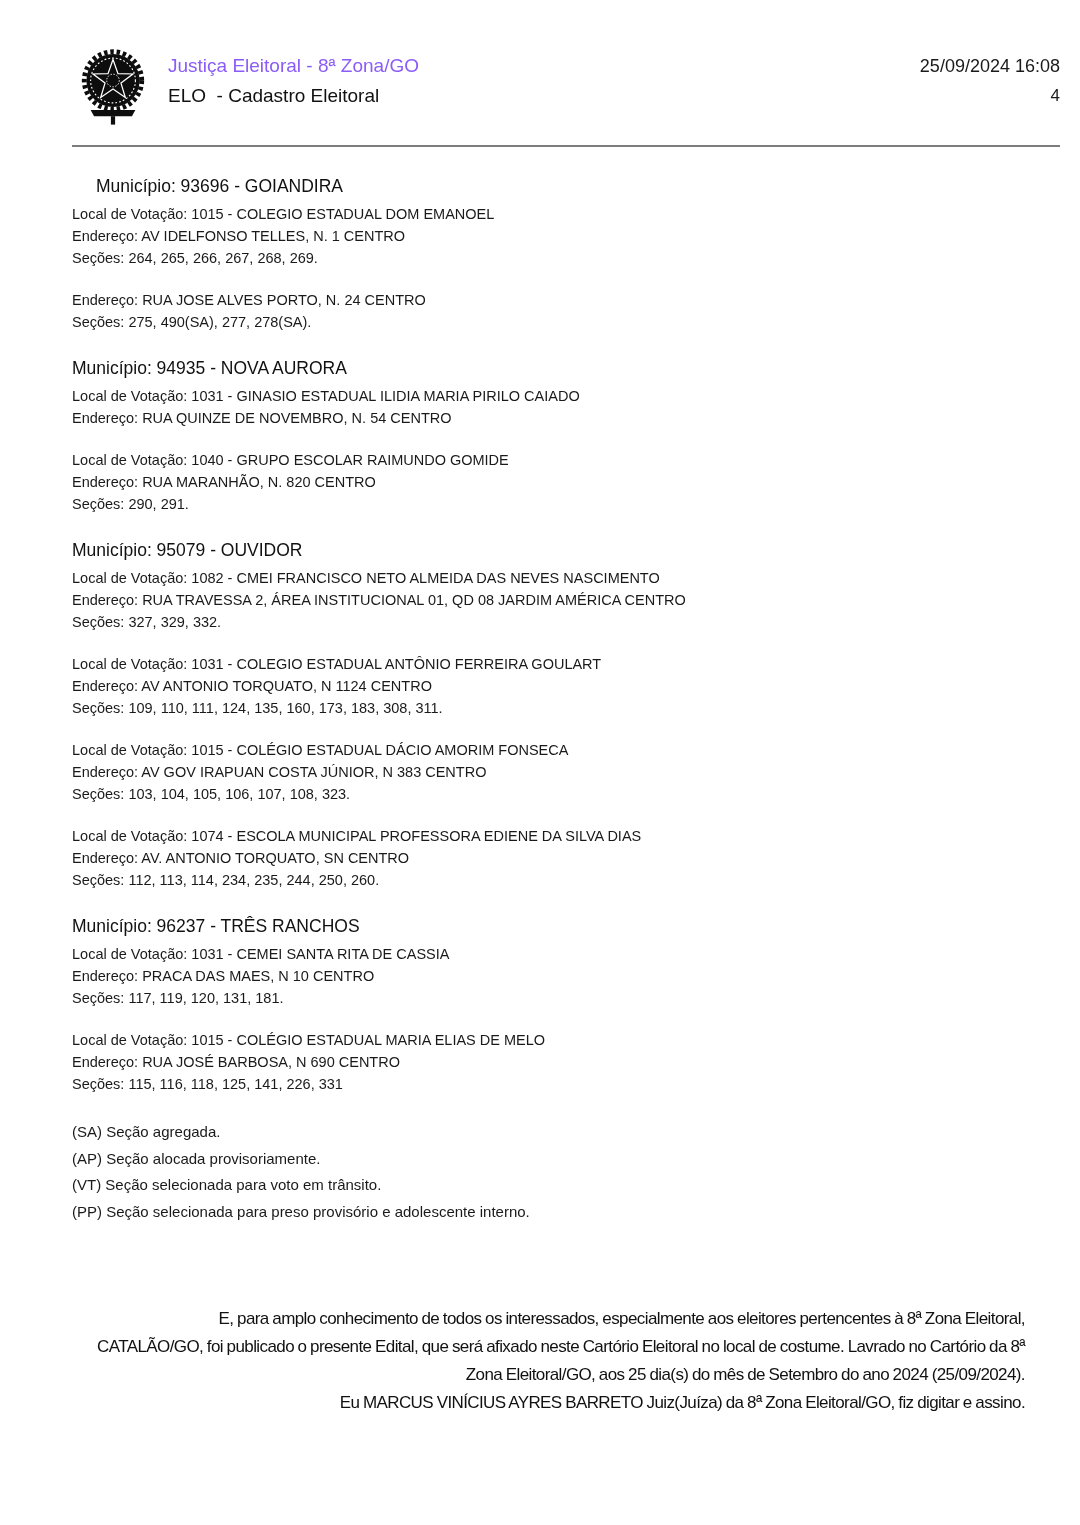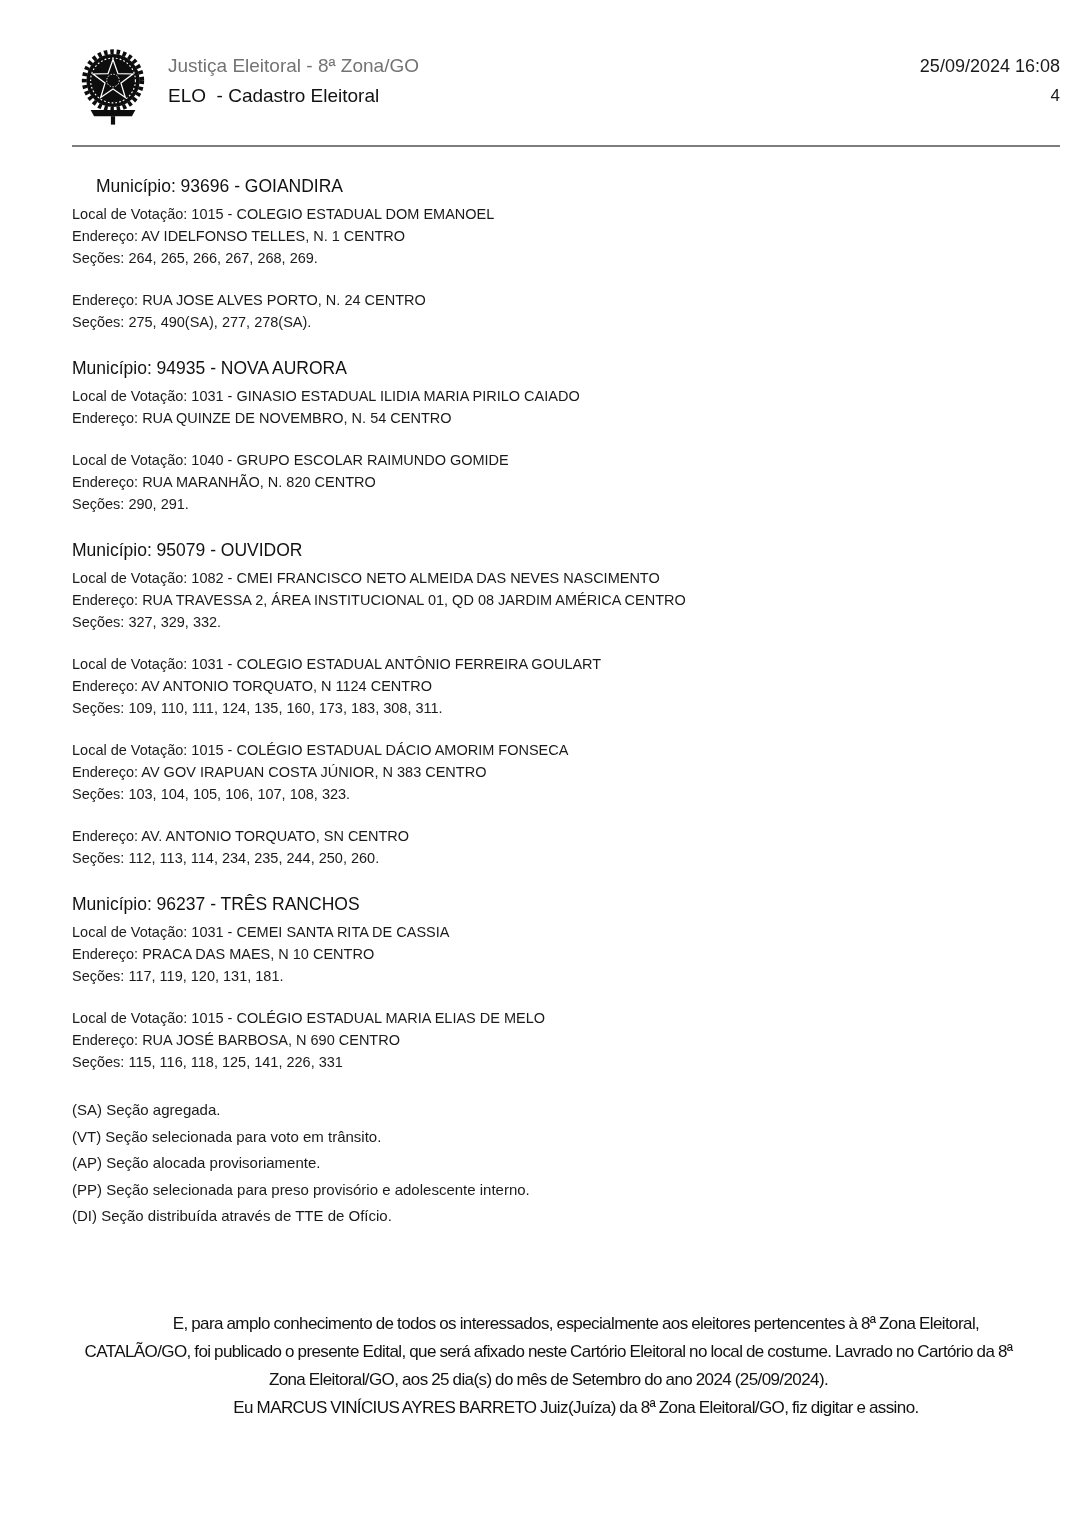--- a/index.html
+++ b/index.html
@@ -11,21 +11,21 @@
     font-family: "Liberation Sans", sans-serif;
     overflow: hidden;
   }
   .page { padding: 45px 20px 0 72px; }
 
   
   .header { display: flex; align-items: flex-start; }
   .logo-box { width: 70px; height: 85px; margin-left: 6px; flex: 0 0 auto; }
   .logo-box svg { width: 100%; height: 100%; }
   .header-titles { flex: 1 1 auto; margin-left: 20px; padding-top: 6px; }
-  .header-title   { font-size: 19px; line-height: 30px; color: #737373; }
+  .header-title   { font-size: 19px; line-height: 30px; color: #8b5cf6; }
   .header-subtitle{ font-size: 19px; line-height: 30px; color: #111; white-space: pre-wrap; }
   .header-meta { text-align: right; padding-top: 6px; flex: 0 0 auto; }
   .header-datetime { font-size: 18px; line-height: 30px; }
   .page-number     { font-size: 17px; line-height: 30px; }
 
   hr.divider {
     border: none;
     border-top: 2px solid #7d7d7d;
     margin: 15px 0 0 0;
   }
@@ -58,21 +58,21 @@
 
   
   .closing { margin-top: 80px; }
   .closing p {
     margin: 0;
     font-size: 17px;
     line-height: 28px;
     letter-spacing: -0.6px;
     word-spacing: -0.5px;
     text-indent: 55px;
-    text-align: center;
+    text-align: right;
     color: #111;
   }
 </style>
 </head>
 <body>
 
 <div class="page">
 
   <header class="header">
     <div class="logo-box">
@@ -141,20 +141,21 @@
             <div class="detail-line">Local de Votação: 1031 - COLEGIO ESTADUAL ANTÔNIO FERREIRA GOULART</div>
             <div class="detail-line">Endereço: AV ANTONIO TORQUATO, N 1124 CENTRO</div>
             <div class="detail-line">Seções: 109, 110, 111, 124, 135, 160, 173, 183, 308, 311.</div>
           </div>
           <div class="local-block">
             <div class="detail-line">Local de Votação: 1015 - COLÉGIO ESTADUAL DÁCIO AMORIM FONSECA</div>
             <div class="detail-line">Endereço: AV GOV IRAPUAN COSTA JÚNIOR, N 383 CENTRO</div>
             <div class="detail-line">Seções: 103, 104, 105, 106, 107, 108, 323.</div>
           </div>
           <div class="local-block">
+            <div class="detail-line">Local de Votação: 1074 - ESCOLA MUNICIPAL PROFESSORA EDIENE DA SILVA DIAS</div>
             <div class="detail-line">Endereço: AV. ANTONIO TORQUATO, SN CENTRO</div>
             <div class="detail-line">Seções: 112, 113, 114, 234, 235, 244, 250, 260.</div>
           </div>
         </section>
         <section class="municipio">
           <div class="muni-heading">Município: 96237 - TRÊS RANCHOS</div>
           <div class="local-block">
             <div class="detail-line">Local de Votação: 1031 - CEMEI SANTA RITA DE CASSIA</div>
             <div class="detail-line">Endereço: PRACA DAS MAES, N 10 CENTRO</div>
             <div class="detail-line">Seções: 117, 119, 120, 131, 181.</div>
@@ -162,24 +163,23 @@
           <div class="local-block">
             <div class="detail-line">Local de Votação: 1015 - COLÉGIO ESTADUAL MARIA ELIAS DE MELO</div>
             <div class="detail-line">Endereço: RUA JOSÉ BARBOSA, N 690 CENTRO</div>
             <div class="detail-line">Seções: 115, 116, 118, 125, 141, 226, 331</div>
           </div>
         </section>
       </div>
 
     <div id="legend" class="legend">
         <div class="legend-line">(SA) Seção agregada.</div>
+        <div class="legend-line">(AP) Seção alocada provisoriamente.</div>
         <div class="legend-line">(VT) Seção selecionada para voto em trânsito.</div>
-        <div class="legend-line">(AP) Seção alocada provisoriamente.</div>
         <div class="legend-line">(PP) Seção selecionada para preso provisório e adolescente interno.</div>
-        <div class="legend-line">(DI) Seção distribuída através de TTE de Ofício.</div>
       </div>
 
     <div class="closing">
       <p>E, para amplo conhecimento de todos os interessados, especialmente aos eleitores pertencentes à 8ª Zona Eleitoral, CATALÃO/GO, foi publicado o presente Edital, que será afixado neste Cartório Eleitoral no local de costume. Lavrado no Cartório da 8ª Zona Eleitoral/GO, aos 25 dia(s) do mês de Setembro do ano 2024 (25/09/2024).</p>
       <p>Eu MARCUS VINÍCIUS AYRES BARRETO Juiz(Juíza) da 8ª Zona Eleitoral/GO, fiz digitar e assino.</p>
     </div>
   </main>
 
 </div>
 

